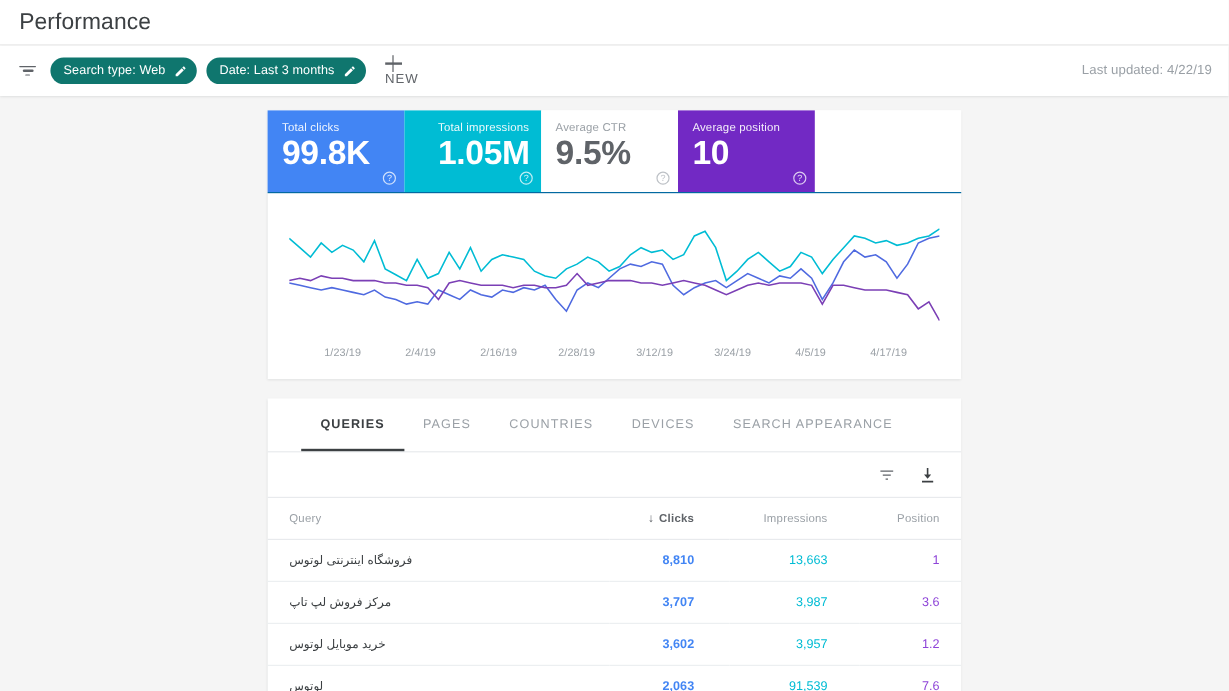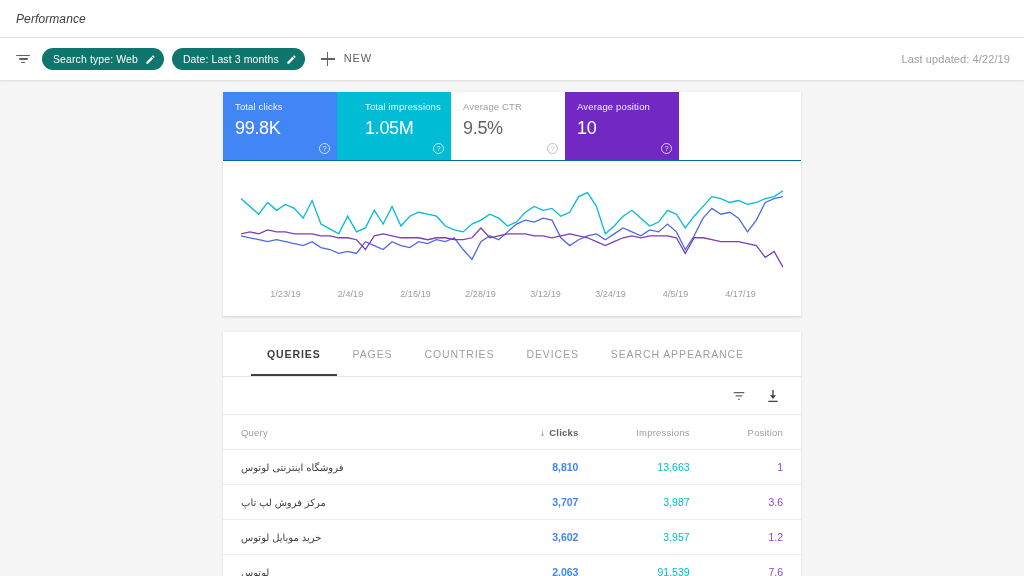--- a/index.html
+++ b/index.html
@@ -20,24 +20,23 @@
   .topbar {
     height: 38px;
     background: #ffffff;
     display: flex;
     align-items: center;
     padding: 0 0 0 16px;
     border-bottom: 1px solid #e4e4e4;
     box-sizing: border-box;
   }
   .page-title {
-    font-size: 12px;
+    font-size: 19px;
     color: #3c4043;
     letter-spacing: .1px;
-    font-style: italic;
   }
 
   
   .filterbar {
     height: 42px;
     background: #ffffff;
     display: flex;
     align-items: center;
     padding: 0 14px 0 10px;
     box-sizing: border-box;
@@ -89,20 +88,21 @@
   .chip .pencil svg { display: block; }
 
   .new-btn {
     display: inline-flex;
     align-items: flex-start;
     margin-left: 8px;
     color: #5f6368;
     font-size: 11px;
     letter-spacing: .8px;
     font-weight: 500;
+    flex-direction: column;
   }
   .plus {
     width: 14px;
     height: 14px;
     position: relative;
     margin-right: 9px;
   }
   .plus::before, .plus::after {
     content: "";
     position: absolute;
@@ -146,24 +146,24 @@
     box-sizing: border-box;
     flex: 0 0 auto;
   }
   .card .label {
     font-size: 9.5px;
     line-height: 12px;
     letter-spacing: .15px;
     font-weight: 500;
   }
   .card .value {
-    font-size: 18px;
+    font-size: 28px;
     line-height: 28px;
     margin-top: 1px;
-    font-weight: 400;
+    font-weight: 700;
     letter-spacing: -.3px;
   }
   .card.on .label { color: rgba(255,255,255,.92); }
   .card.on .value { color: #ffffff; }
   .card.off { background: #ffffff; }
   .card.off .label { color: #9aa0a6; }
   .card.off .value { color: #5f6368; }
 
   .help {
     position: absolute;

